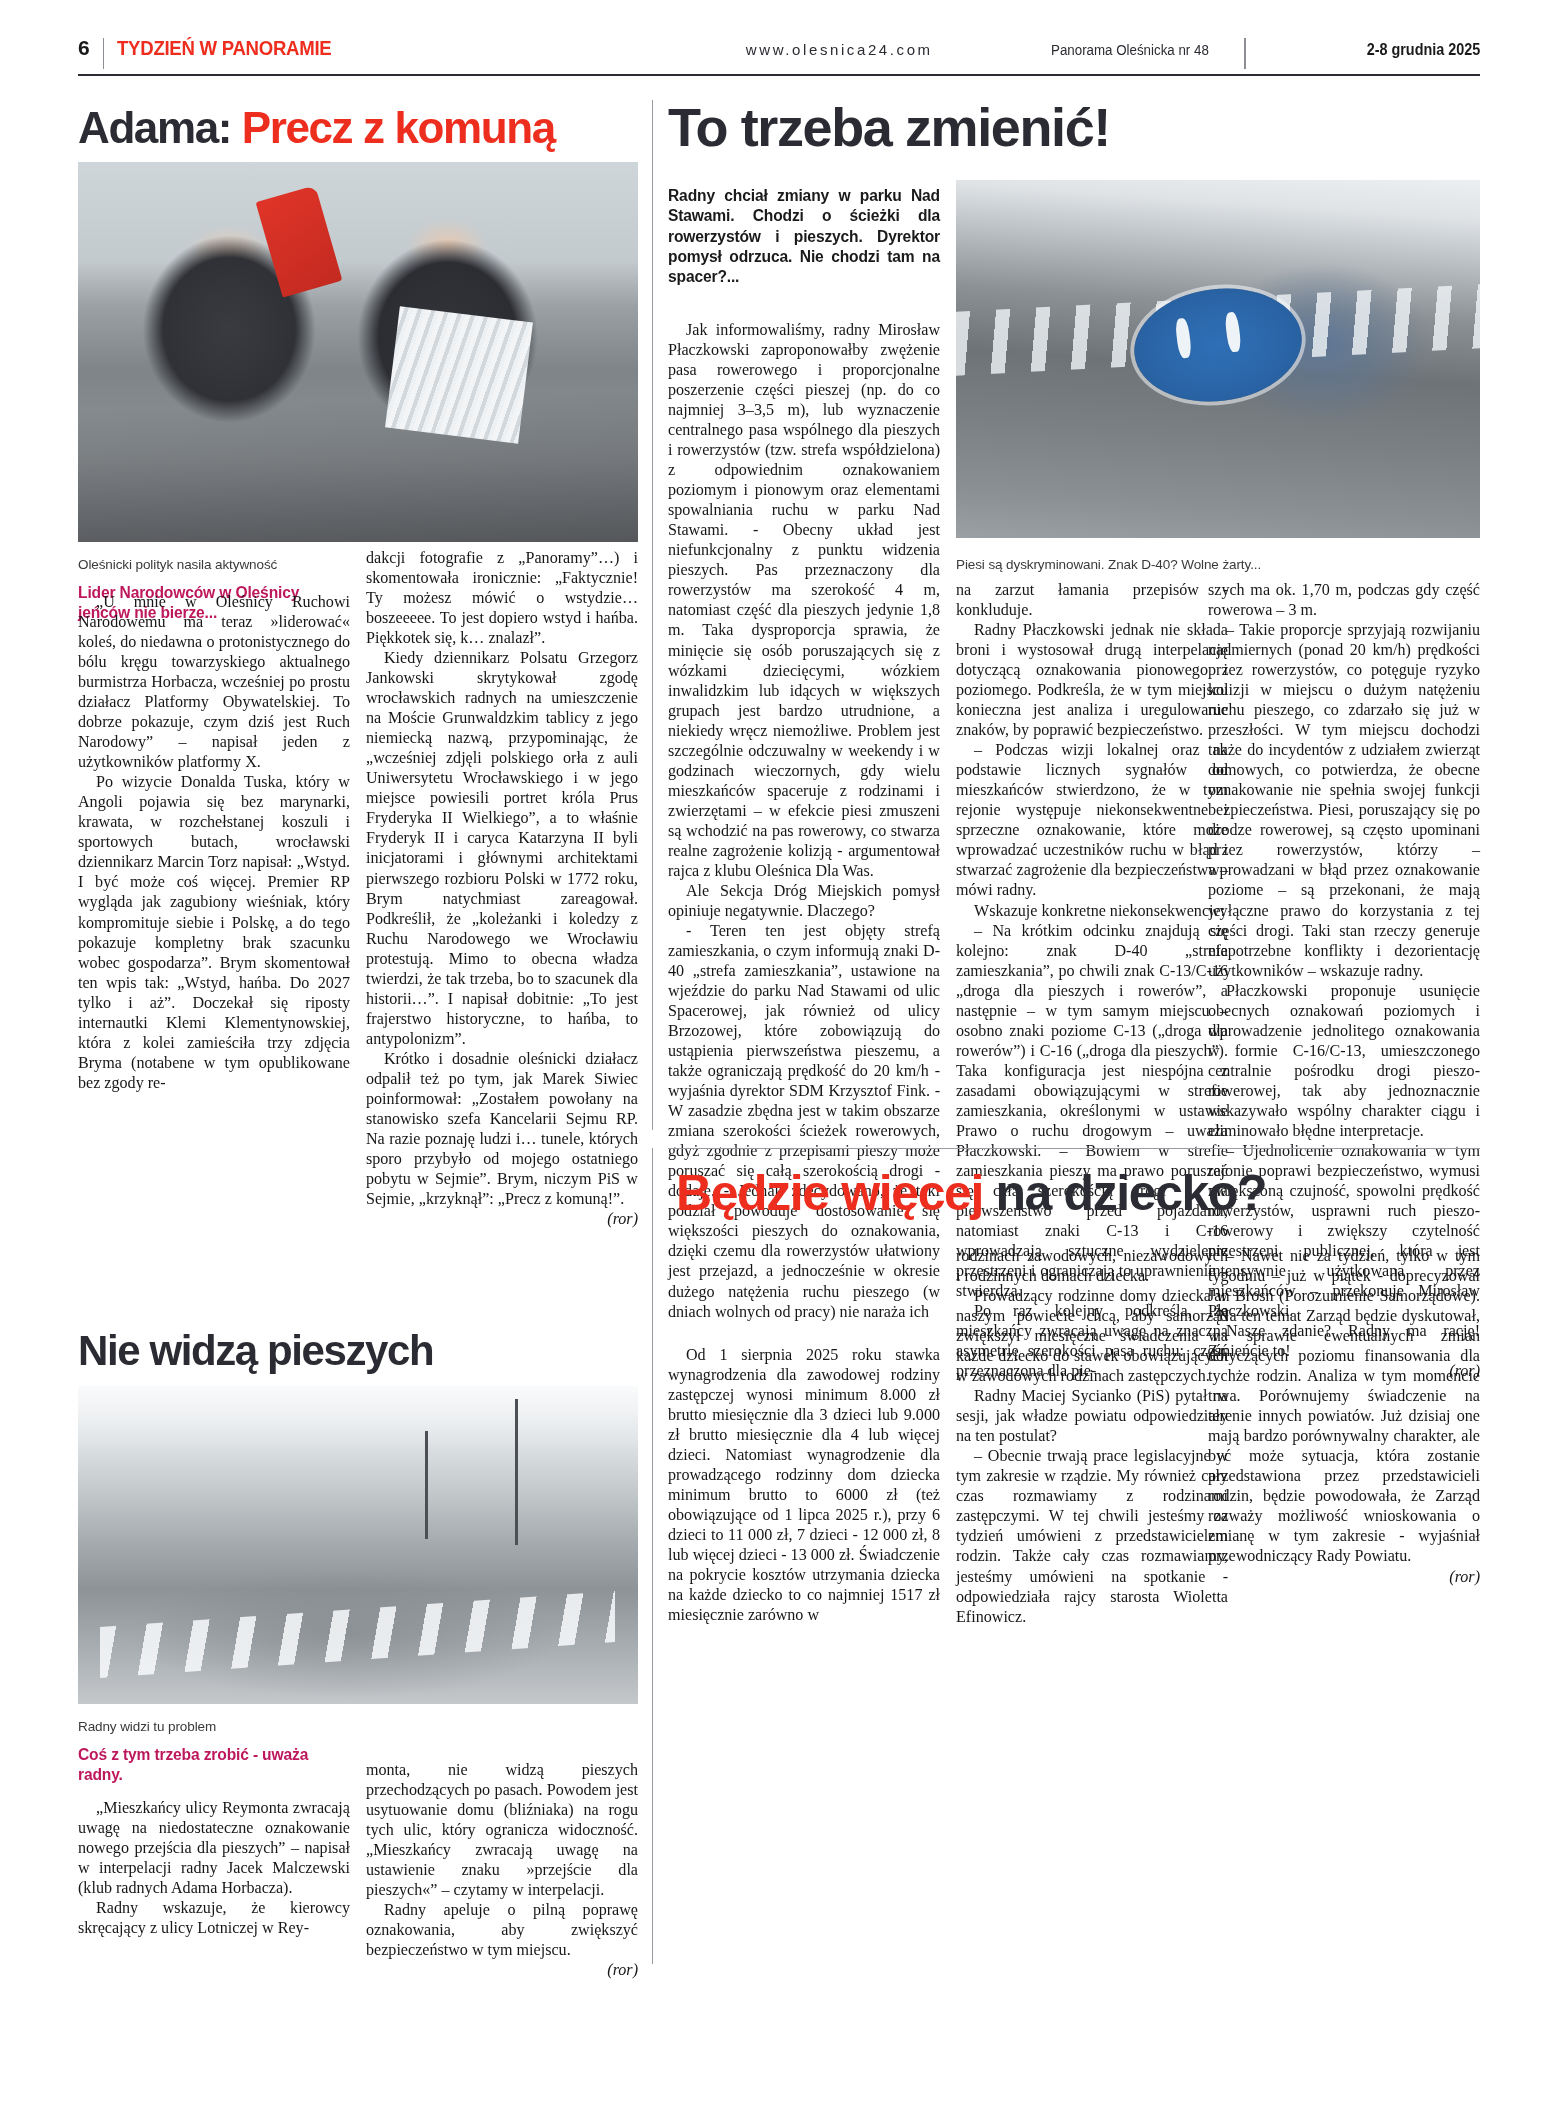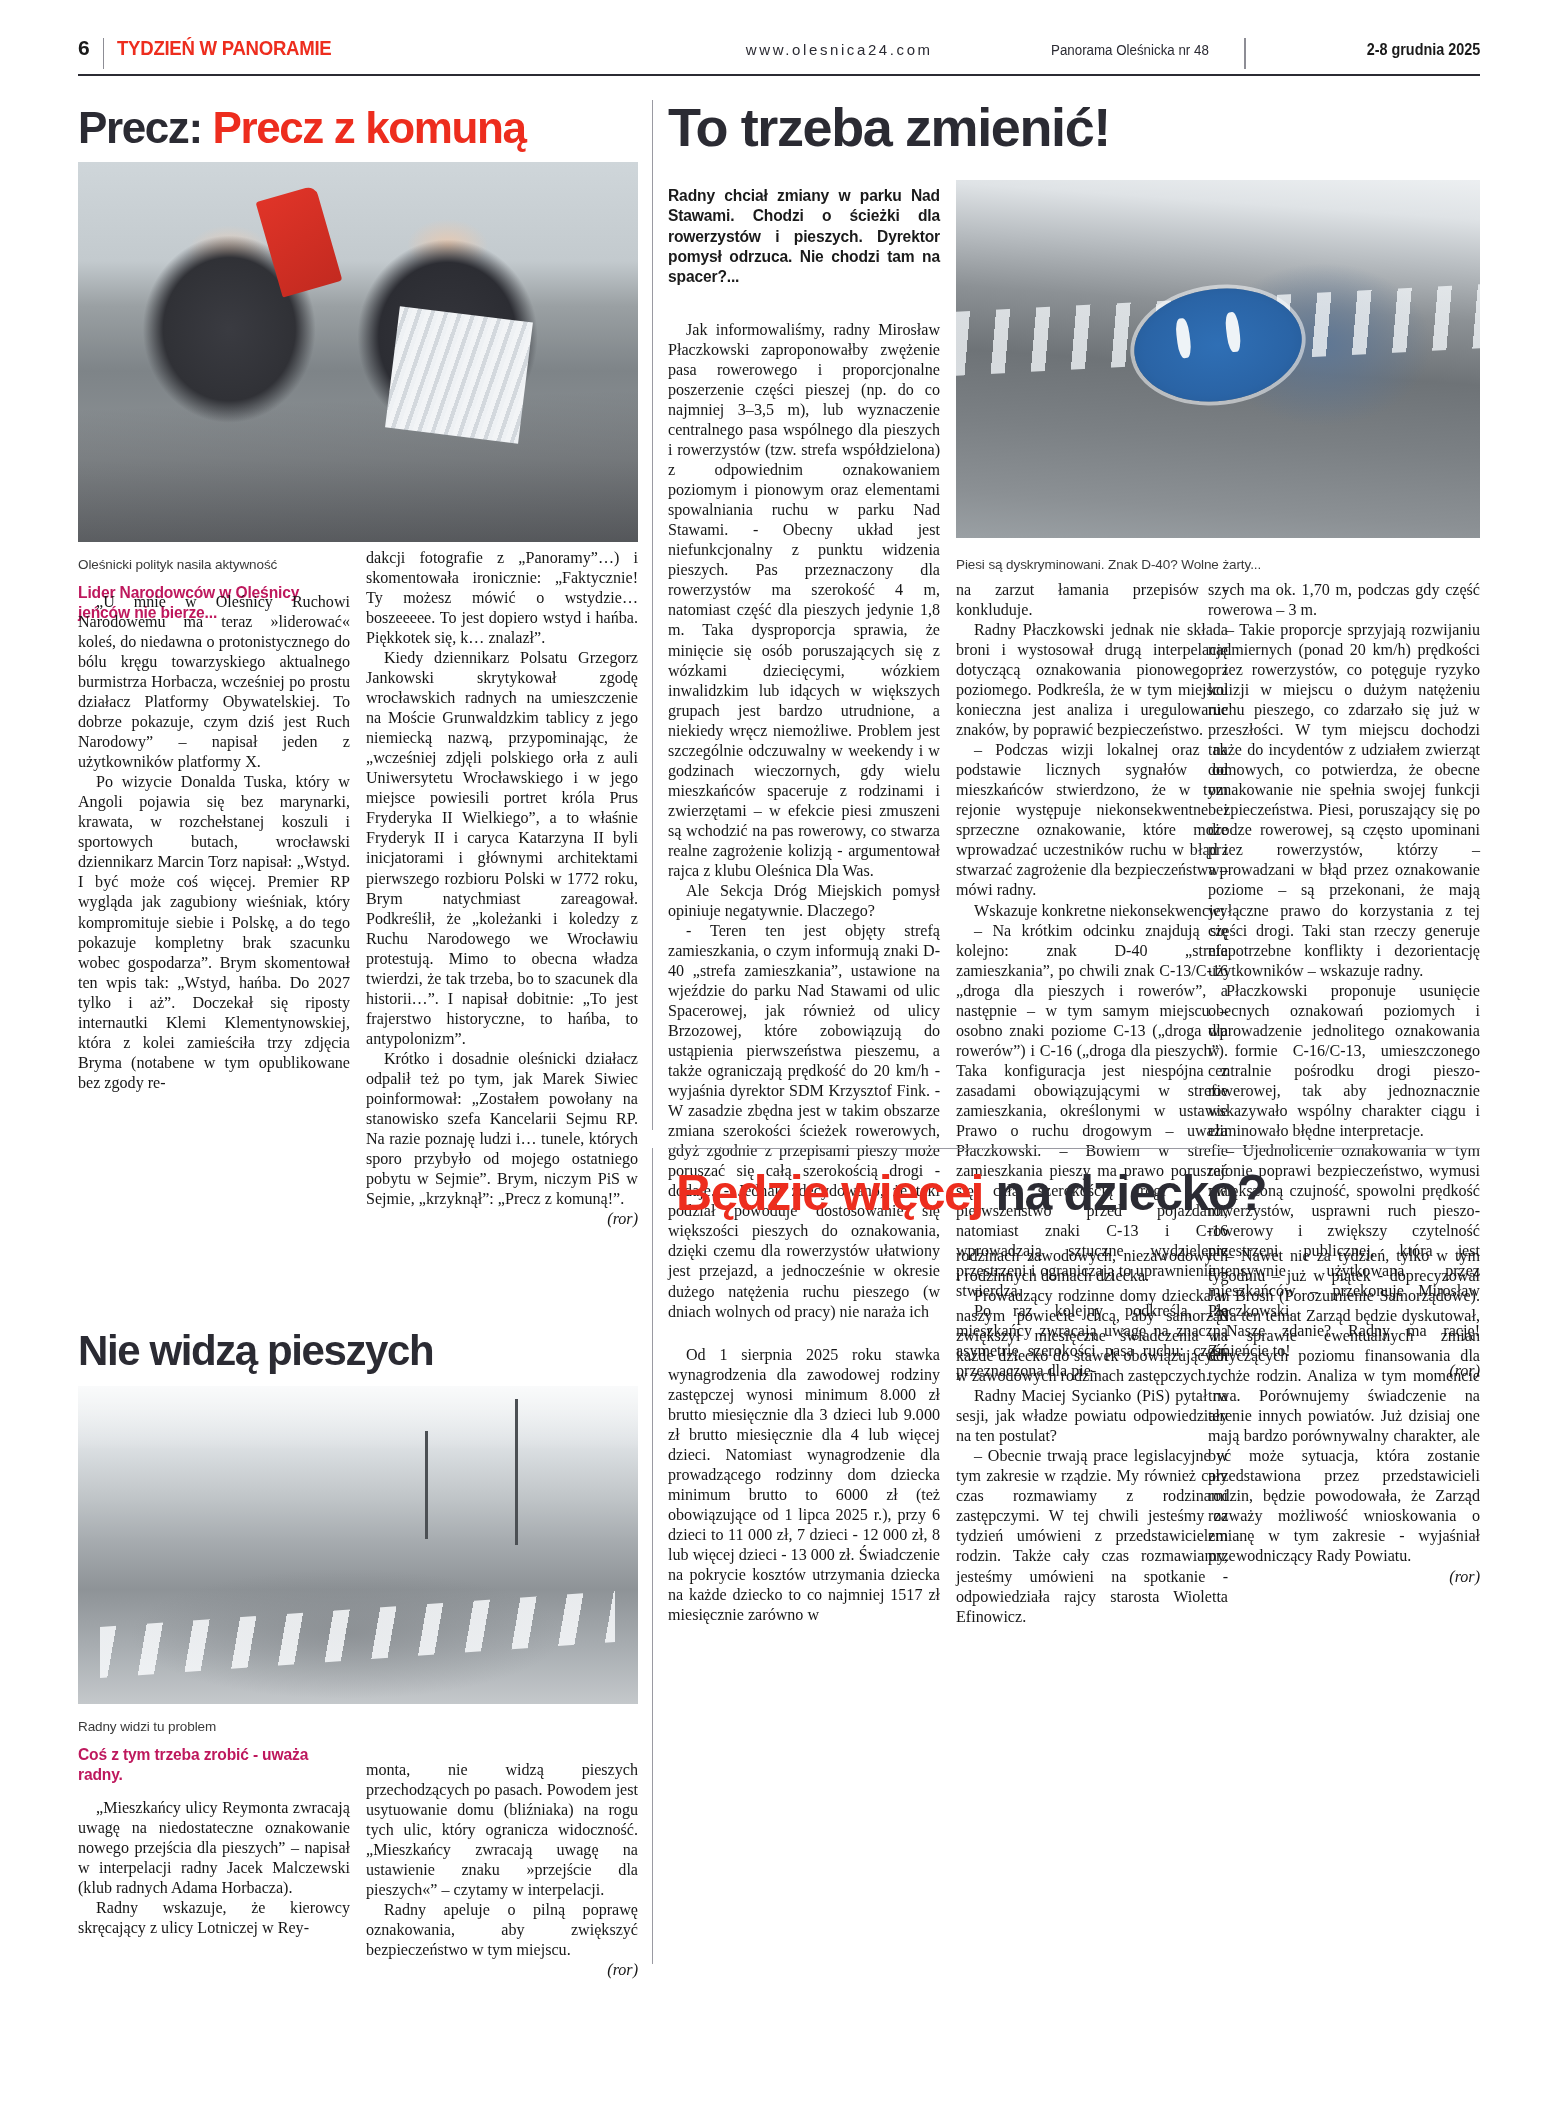--- a/index.html
+++ b/index.html
@@ -243,21 +243,21 @@
     <div class="mh-sep2"></div>
     <div class="mh-date">2-8 grudnia 2025</div>
   </div>
 
   <div class="vrule" style="left:652px; top:100px; height:1030px;"></div>
 
   <div class="vrule" style="left:652px; top:1148px; height:816px;"></div>
 
   <div class="col" style="left:78px; top:106px; width:560px;">
     <div class="hl" style="font-size:44px; padding-bottom:12px;">
-      <span>Precz:</span>
+      <span>Adama:</span>
       <span class="red">Precz z komuną</span>
     </div>
     <div class="photo ph-a" style="width:560px; height:380px;"></div>
     <div class="caption">Oleśnicki polityk nasila aktywność</div>
     <div class="subhead" style="width:272px; padding-top:11px;">Lider Narodowców w Oleśnicy jeńców nie bierze...</div>
   </div>
 
   <div class="col body" style="left:78px; top:592px; width:272px;">
     <p>„U mnie w Oleśnicy Ruchowi Narodowemu ma teraz »lidero­wać« koleś, do niedawna o proto­nistycznego do bólu kręgu towa­rzyskiego aktualnego burmistrza Horbacza, wcześniej po prostu działacz Platformy Obywatelskiej. To dobrze pokazuje, czym dziś jest Ruch Narodowy” – napisał jeden z użytkowników platformy X.</p>
     <p>Po wizycie Donalda Tuska, który w Angoli pojawia się bez marynar­ki, krawata, w rozchełstanej koszu­li i sportowych butach, wrocławski dziennikarz Marcin Torz napisał: „Wstyd. I być może coś więcej. Premier RP wygląda jak zagubio­ny wieśniak, który kompromituje siebie i Polskę, a do tego pokazuje kompletny brak szacunku wobec gospodarza”. Brym skomentował ten wpis tak: „Wstyd, hańba. Do 2027 tylko i aż”. Doczekał się ripo­sty internautki Klemi Klementy­nowskiej, która z kolei zamieściła trzy zdjęcia Bryma (notabene w tym opublikowane bez zgody re-</p>

